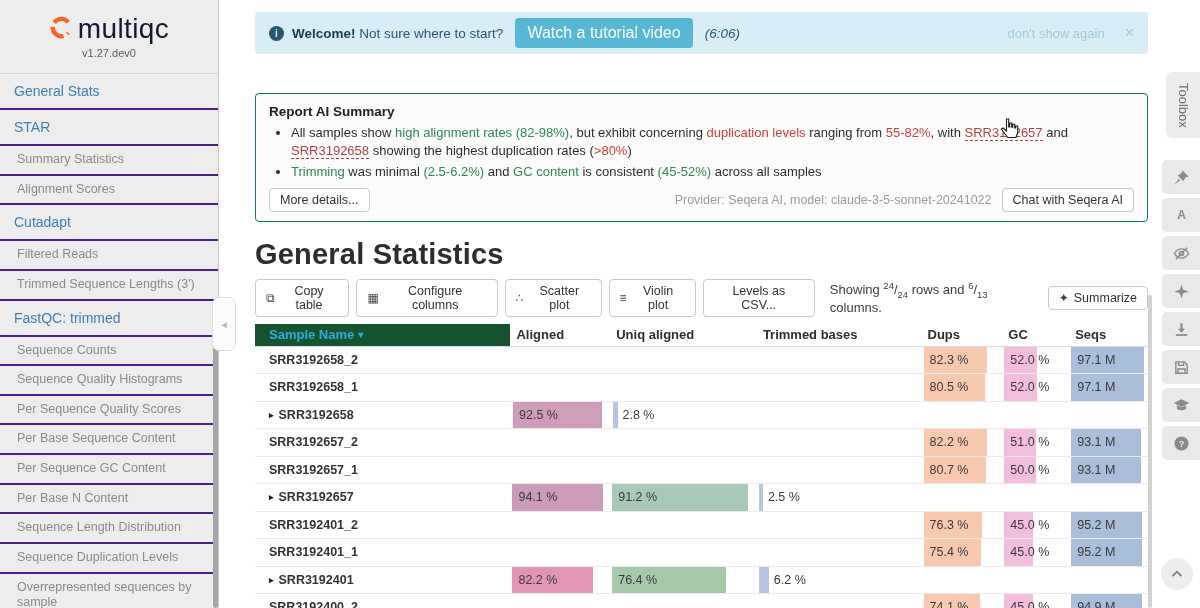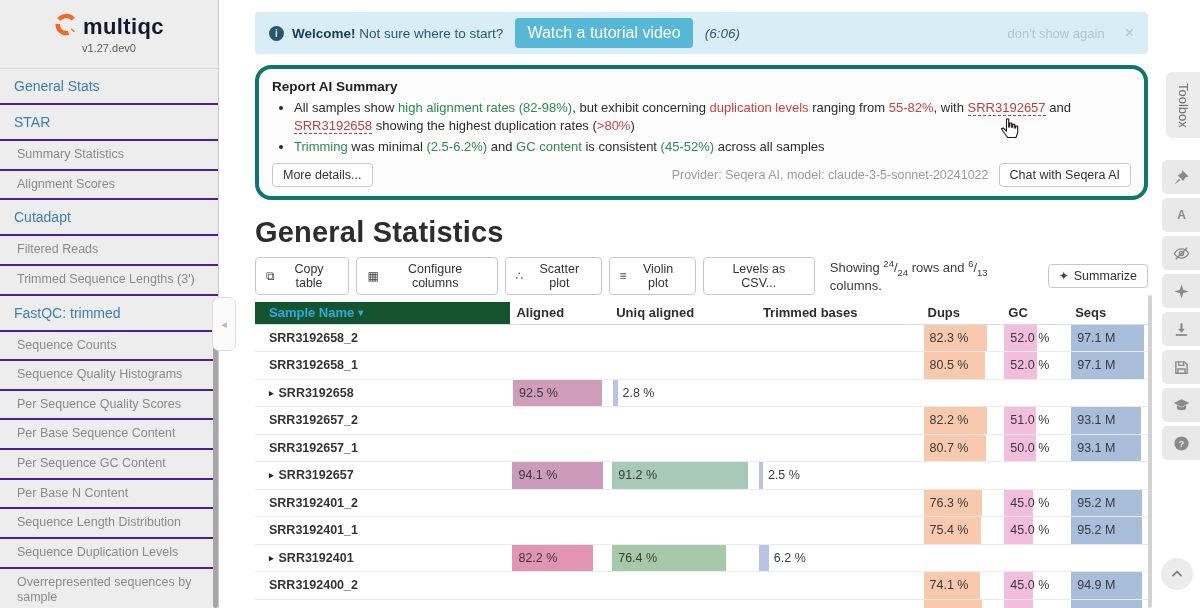--- a/index.html
+++ b/index.html
@@ -4,42 +4,42 @@
 <style>
   * { margin:0; padding:0; box-sizing:border-box; }
   html,body { width:1200px; height:608px; overflow:hidden; }
   body { font-family:"Liberation Sans", sans-serif; background:#fff; color:#333; }
   #app { position:relative; width:1200px; height:608px; overflow:hidden; background:#fff; }
 
   
   .sidebar { position:absolute; left:0; top:0; width:219px; height:608px; background:#ededed; border-right:1px solid #c9c9c9; }
   .logo-wrap { padding:13px 6px 9px; text-align:center; }
   .logo-row { display:flex; align-items:center; justify-content:center; gap:6px; }
-  .logo-text { font-size:22px; font-weight:700; color:#121831; letter-spacing:.4px; }
+  .logo-text { font-size:28px; font-weight:400; color:#121831; letter-spacing:.4px; }
   .version { font-size:11px; color:#5c5c5c; margin-top:2px; }
   .nav { border-top:1px solid #d8d8d8; margin-top:5px; }
   .nav-item { border-bottom:2px solid #4c1d95; cursor:pointer; }
   .nav-item.lvl1 { padding:9px 14px; color:#3b7fb4; font-size:14px; }
   .nav-item.lvl2 { padding:6px 14px 6px 17px; color:#8a8a8a; font-size:12.5px; line-height:1.25; }
   .side-scroll-thumb { position:absolute; left:213px; top:320px; width:5px; height:288px; background:#a6a6a6; border-radius:3px; z-index:5; }
   .collapse-handle { position:absolute; left:212px; top:297px; width:24px; height:54px; background:#fbfbfb; border:1px solid #ddd; border-radius:7px; display:flex; align-items:center; justify-content:center; color:#b8b8b8; font-size:11px; z-index:6; cursor:pointer; }
 
   
   .main { position:absolute; left:219px; top:0; width:981px; height:608px; }
   .content { padding:12px 52px 0 36px; }
 
   .banner { background:#d9edf7; border-radius:4px; height:42px; display:flex; align-items:center; padding:0 14px; gap:8px; color:#255a73; font-size:13.5px; }
   .info-icon { flex:0 0 auto; width:15px; height:15px; border-radius:50%; background:#27566e; color:#d9edf7; font-weight:700; font-size:10px; font-style:normal; display:flex; align-items:center; justify-content:center; }
   .banner b { color:#173c4f; }
   .banner-btn { background:#56b7d7; color:#fff; border:none; border-radius:4px; padding:6px 12px; font-size:16px; margin-left:4px; cursor:pointer; font-family:inherit; }
   .duration { font-style:italic; color:#2a5a72; margin-left:4px; }
   .dismiss { margin-left:auto; color:#a6c8da; font-size:13px; cursor:pointer; }
   .close-x { color:#a6c8da; font-size:16px; margin-left:12px; cursor:pointer; }
 
-  .ai-panel { margin-top:11px; border:4px solid #0f766e; border-radius:16px; background:#fcfcfc; padding:10px 13px 9px; }
+  .ai-panel { margin-top:39px; border:1px solid #0f766e; border-radius:4px; background:#fcfcfc; padding:10px 13px 9px; }
   .ai-title { font-weight:700; font-size:13.5px; color:#222; }
   .ai-panel ul { margin:5px 0 0 22px; }
   .ai-panel li { margin-bottom:3px; font-size:13px; line-height:1.4; color:#2d2d2d; }
   .g { color:#2e8857; }
   .r { color:#cf3f3f; }
   .lnk { color:#b2433f; border-bottom:1px dashed #b2433f; cursor:pointer; }
   .ai-footer { display:flex; align-items:center; margin-top:6px; }
   .btn { background:#fff; border:1px solid #c8c8c8; border-radius:4px; padding:4px 10px; font-size:12.5px; color:#333; cursor:pointer; font-family:inherit; }
   .provider { margin-left:auto; color:#9b9b9b; font-size:12.5px; margin-right:10px; }
 

